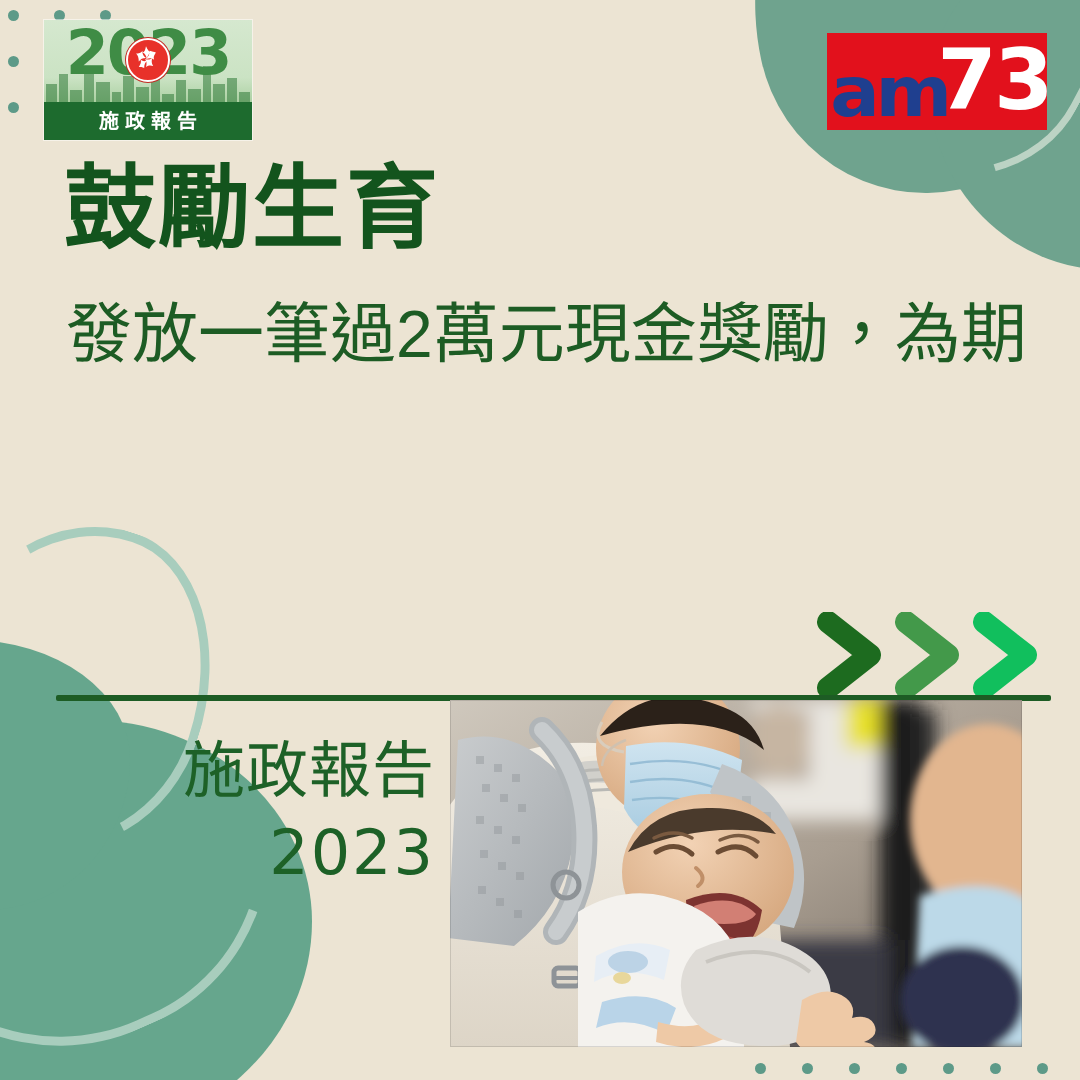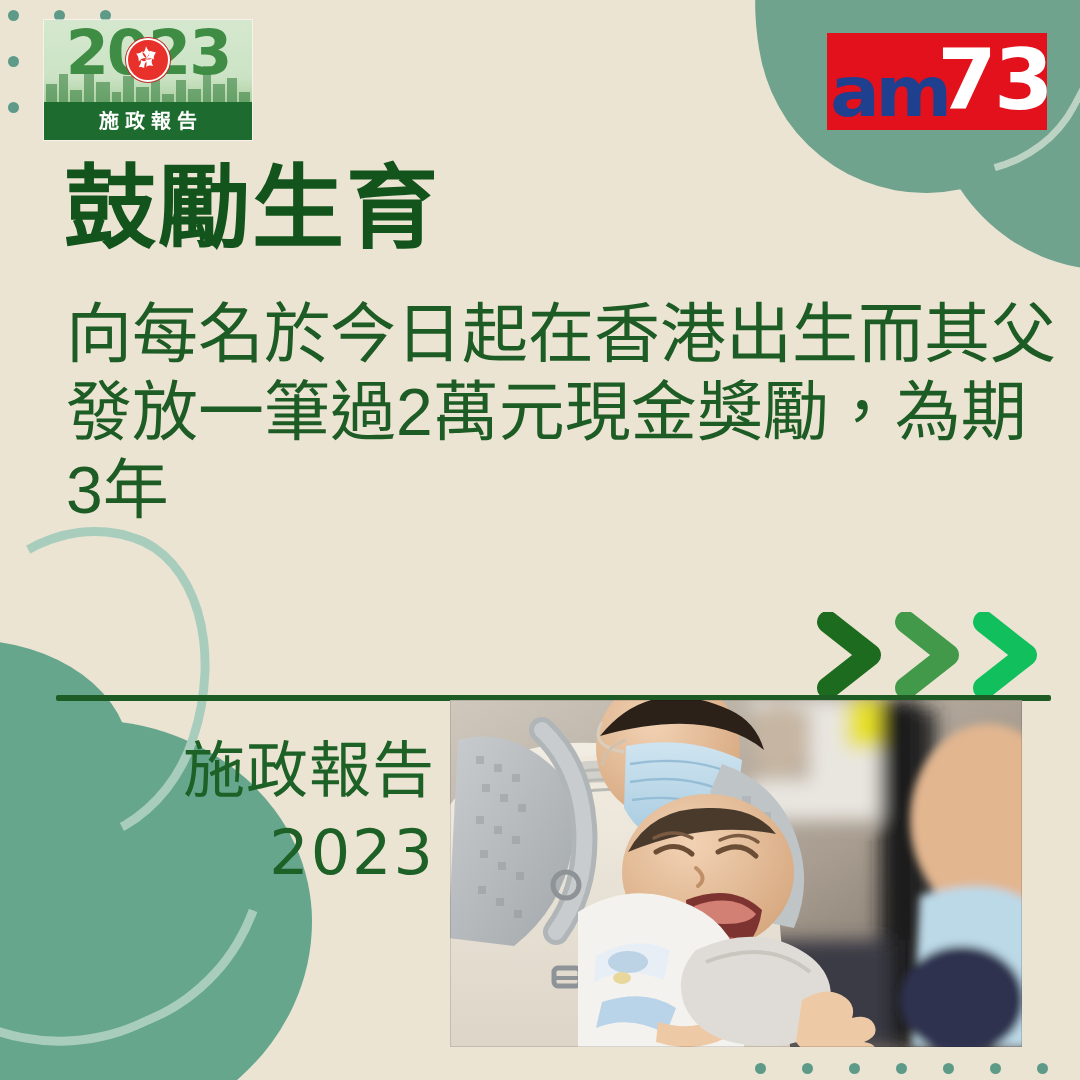--- a/index.html
+++ b/index.html
@@ -335,23 +335,21 @@
   </div>
 
   <div class="am730">
     <span class="am">am</span>
     <span class="seventhirty">730</span>
   </div>
 
   <div class="headline">鼓勵生育</div>
 
   <div class="body-copy" id="body-copy">
-      <span class="ln">向每名於今日起在香港出生而其父</span>
       <span class="ln">發放一筆過2萬元現金獎勵，為期</span>
-      <span class="ln">3年</span>
     </div>
 
   <div class="chevrons" id="chevrons">
       <svg class="chev" width="72" height="86" viewBox="0 0 72 86">
         <path d="M14 10 L56 43 L14 76" stroke="#1d6b1f" stroke-width="22" stroke-linecap="round" stroke-linejoin="round" fill="none"></path>
       </svg>
       <svg class="chev" width="72" height="86" viewBox="0 0 72 86">
         <path d="M14 10 L56 43 L14 76" stroke="#43994a" stroke-width="22" stroke-linecap="round" stroke-linejoin="round" fill="none"></path>
       </svg>
       <svg class="chev" width="72" height="86" viewBox="0 0 72 86">

